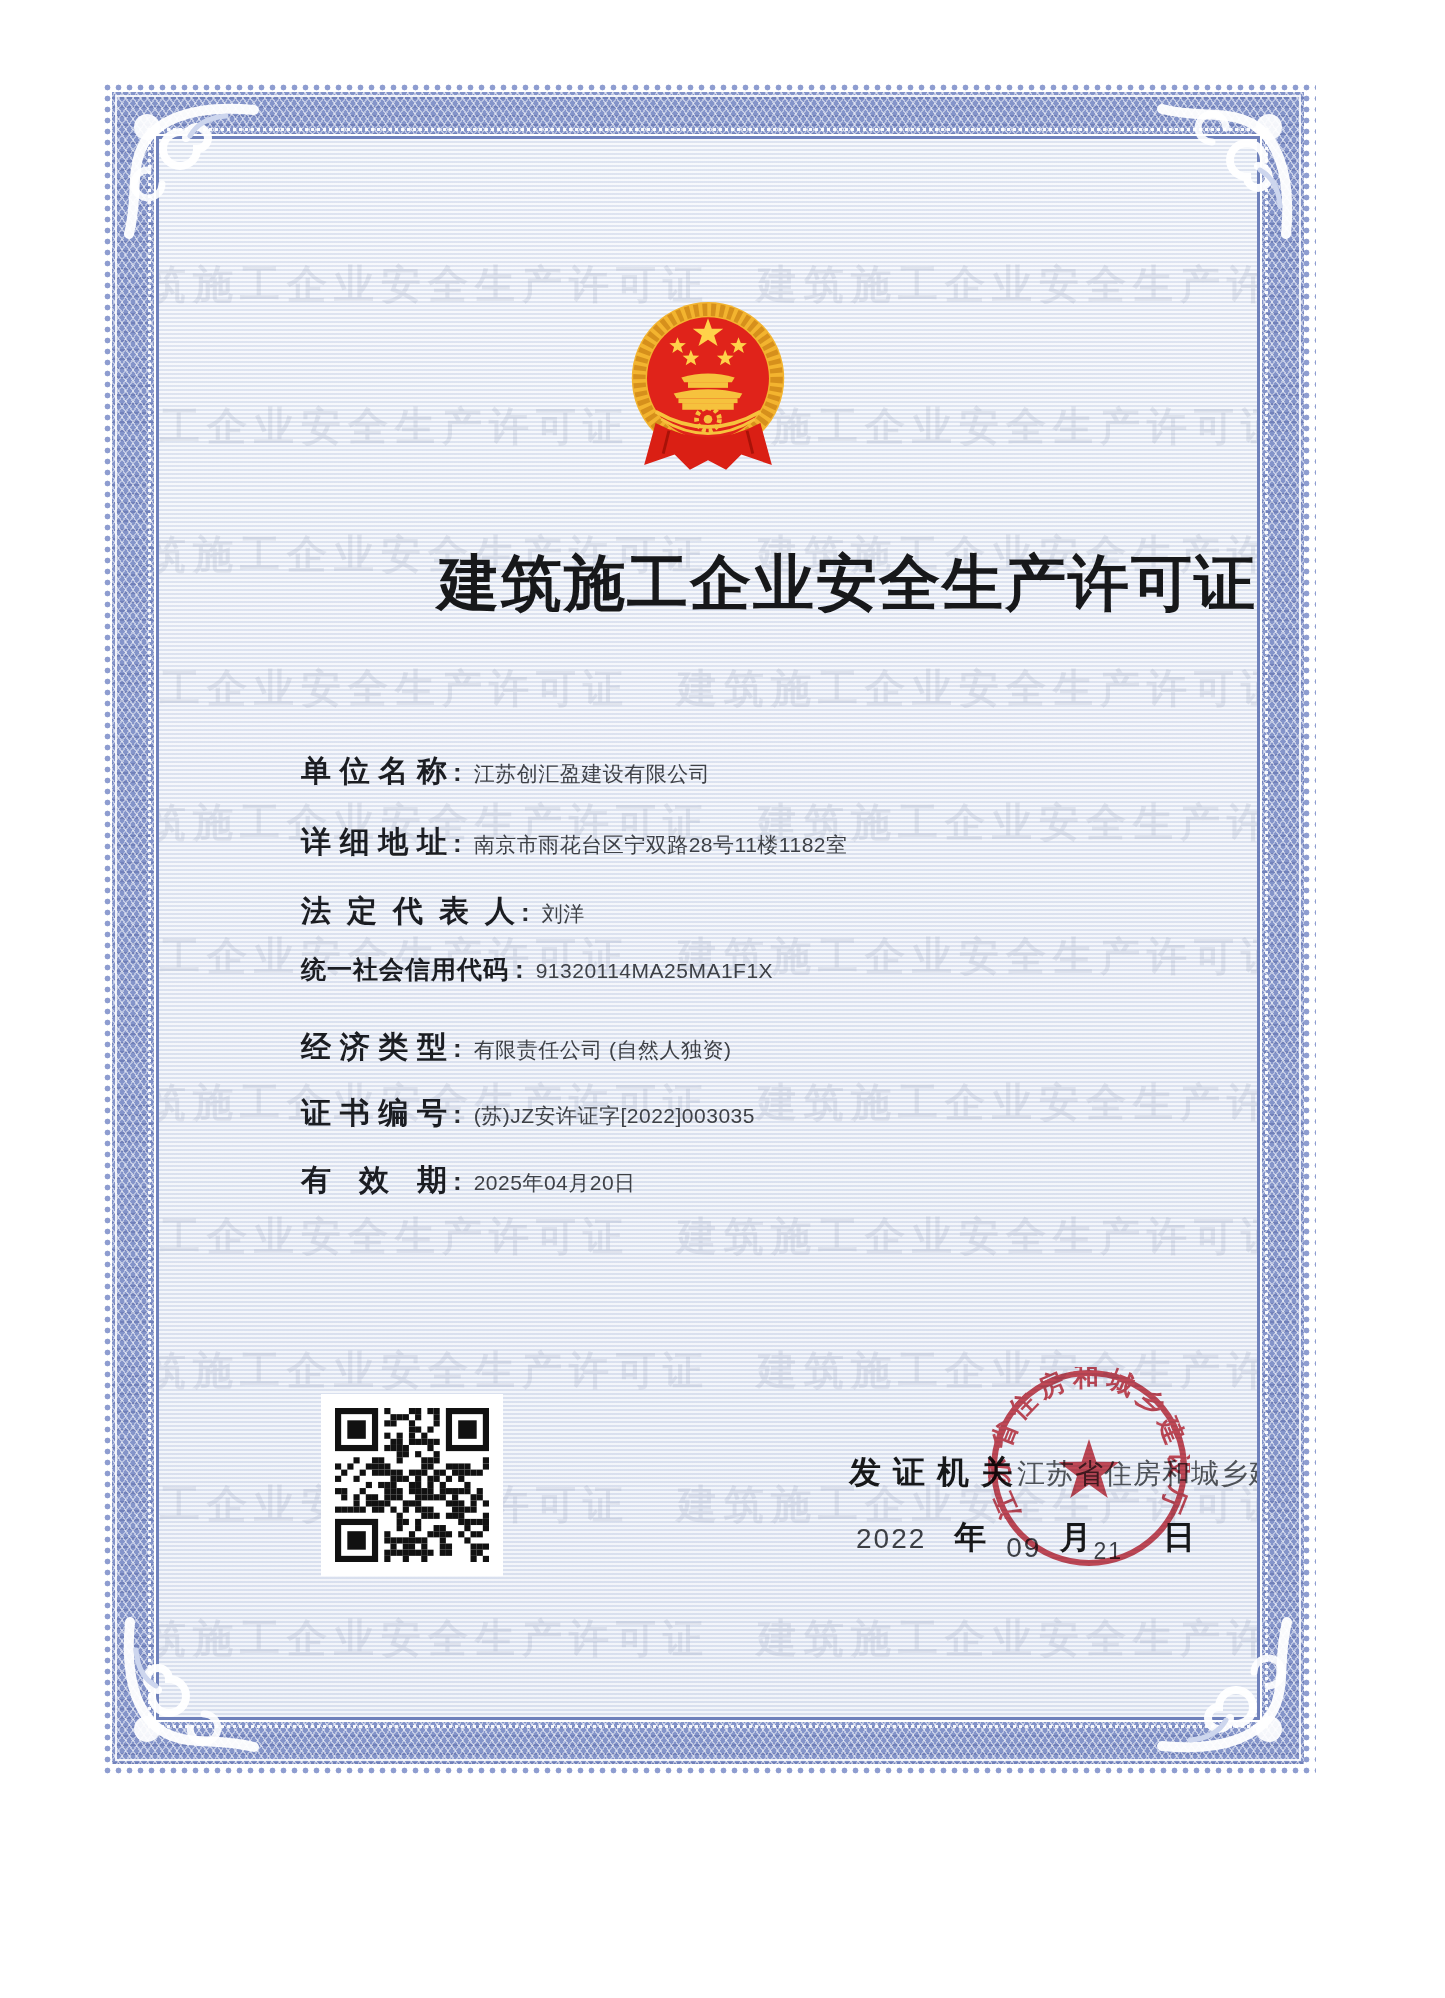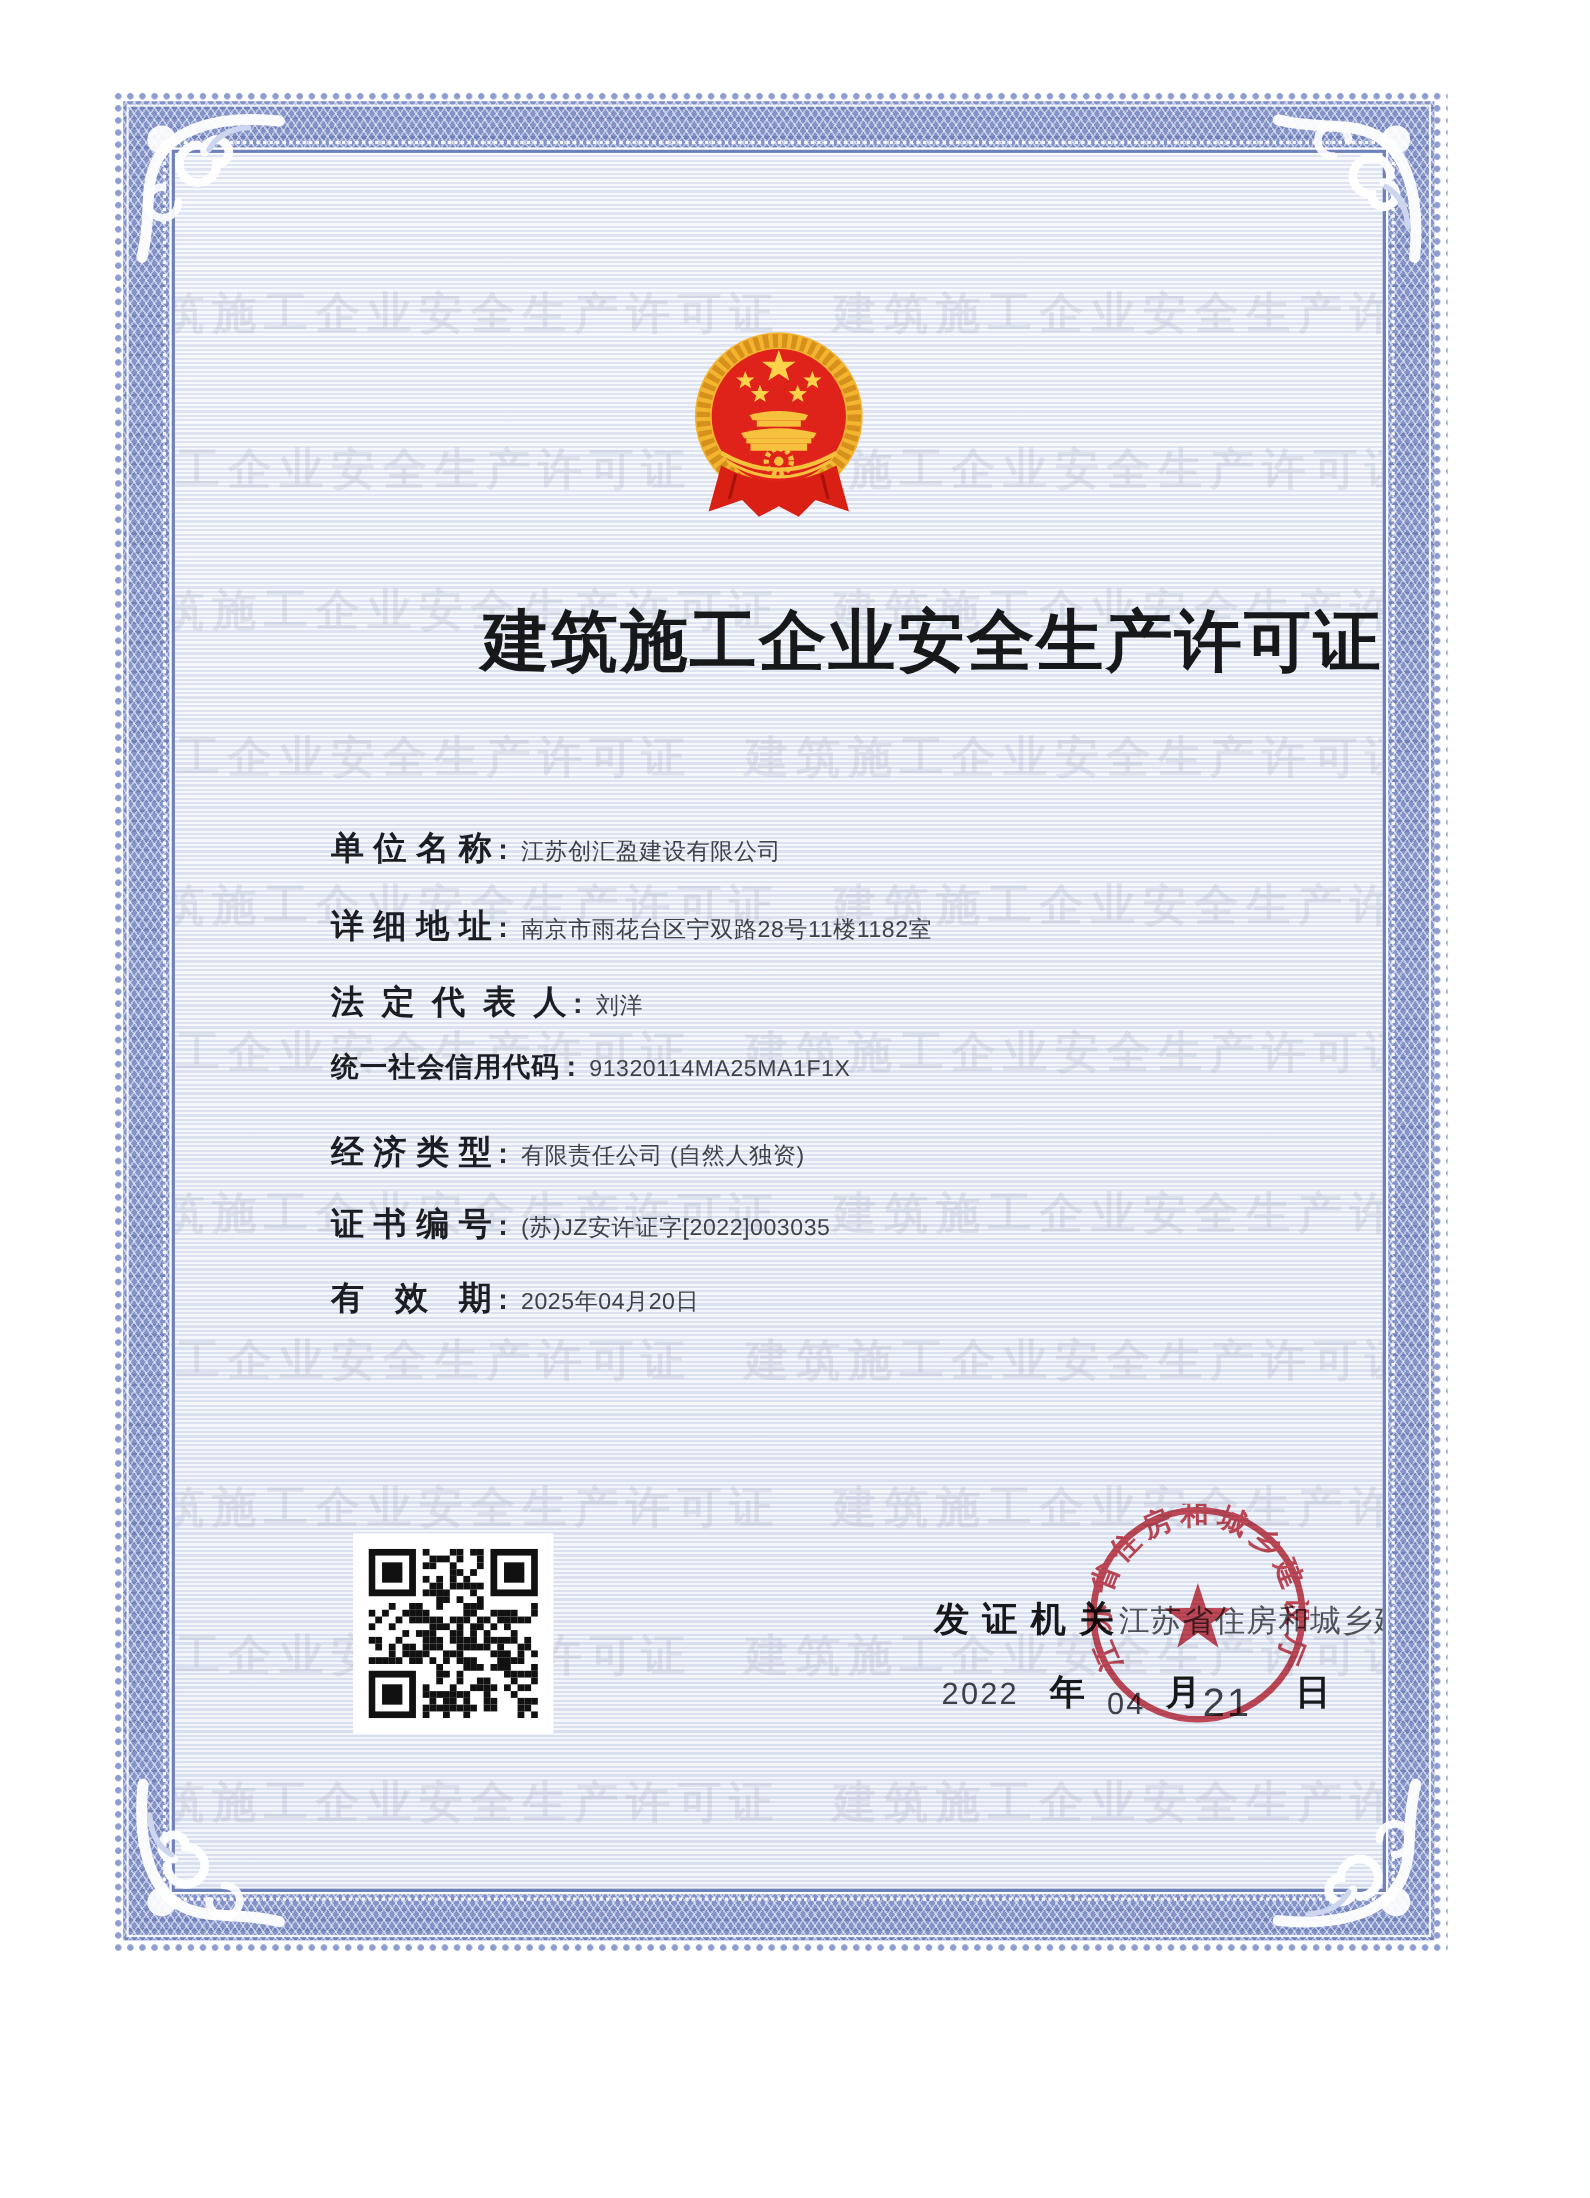--- a/index.html
+++ b/index.html
@@ -77,21 +77,21 @@
   }
   .issuer-value { font-size:28px; color:#4e5258; margin-left:4px; letter-spacing:1px; white-space:nowrap; }
 
   .date-row { position:absolute; left:697px; top:1377px; display:flex; align-items:baseline; z-index:2; }
   .date-num   { font-size:28px; color:#3c3f45; letter-spacing:2px; }
   .date-unit  { font-size:32px; font-weight:bold; color:#17181a; }
   .d-year  { }
   .u-year  { margin-left:28px; }
   .d-month { margin-left:20px; position:relative; top:9px; }
   .u-month { margin-left:18px; }
-  .d-day   { margin-left:2px;  position:relative; top:11px; font-size:36px; }
+  .d-day   { margin-left:2px;  position:relative; top:11px; font-size:23px; }
   .u-day   { margin-left:40px; }
 
   .stamp { position:absolute; left:829px; top:1228px; width:202px; height:202px;
            z-index:4; opacity:.88; mix-blend-mode:multiply; pointer-events:none; }
 </style>
 </head>
 <body>
 
 <div class="certificate">
 
@@ -487,21 +487,21 @@
           <span>证</span>
           <span>机</span>
           <span>关</span>
         </span>
       <span class="issuer-value">江苏省住房和城乡建设厅</span>
     </div>
 
     <div class="date-row">
       <span class="date-num d-year">2022</span>
       <span class="date-unit u-year">年</span>
-      <span class="date-num d-month">04</span>
+      <span class="date-num d-month">09</span>
       <span class="date-unit u-month">月</span>
       <span class="date-num d-day">21</span>
       <span class="date-unit u-day">日</span>
     </div>
 
     <svg class="stamp" viewBox="0 0 202 202">
       <circle cx="101" cy="101" r="95" fill="none" stroke="#c43240" stroke-width="6"></circle>
       <polygon points="101,72 108.4,94.8 131.4,95.1 113,108.9 119.8,130.9 101,117.6 82.2,130.9 89,108.9 70.6,95.1 93.6,94.8" fill="#c43240"></polygon>
       <path id="seal-arc" d="M 34,148 A 82 82 0 1 1 168,148" fill="none"></path>
       <text fill="#c43240" font-size="26" font-weight="bold" letter-spacing="4">

